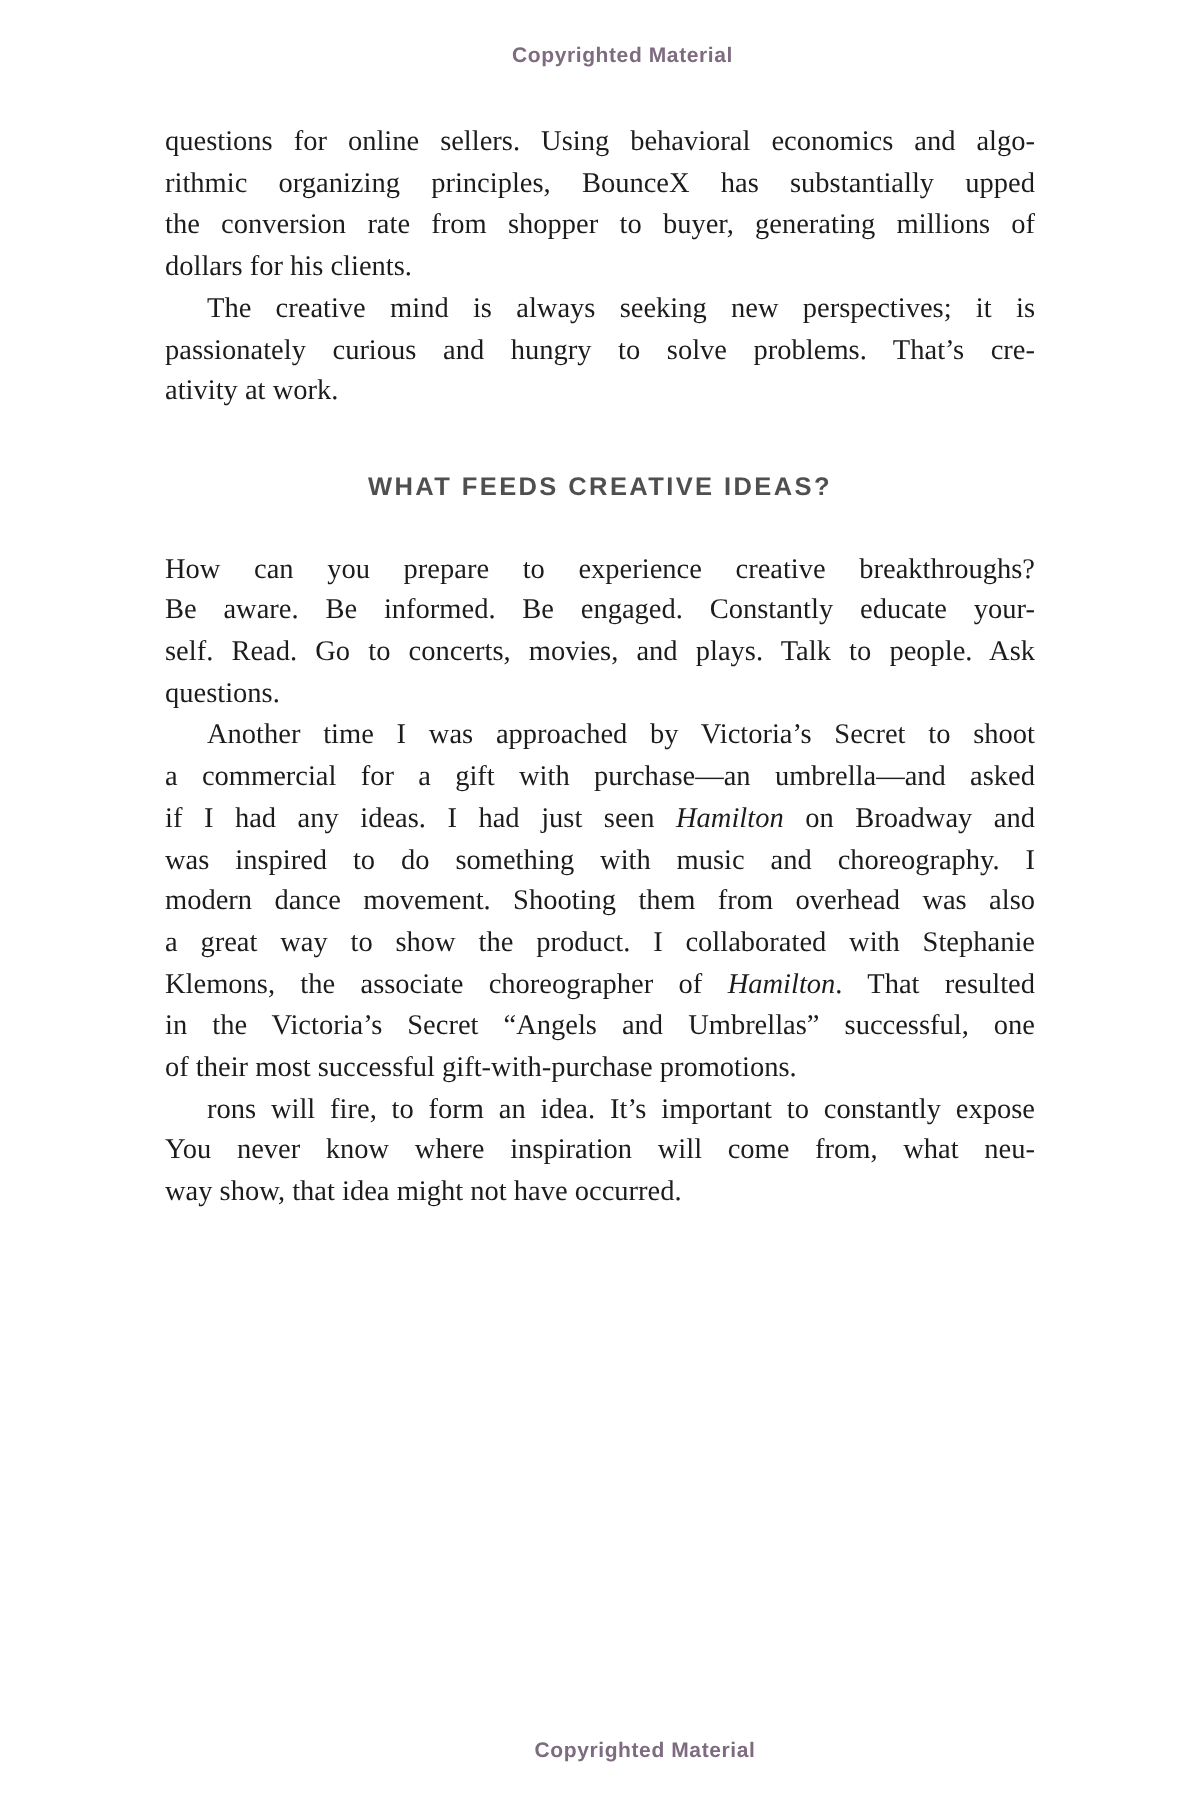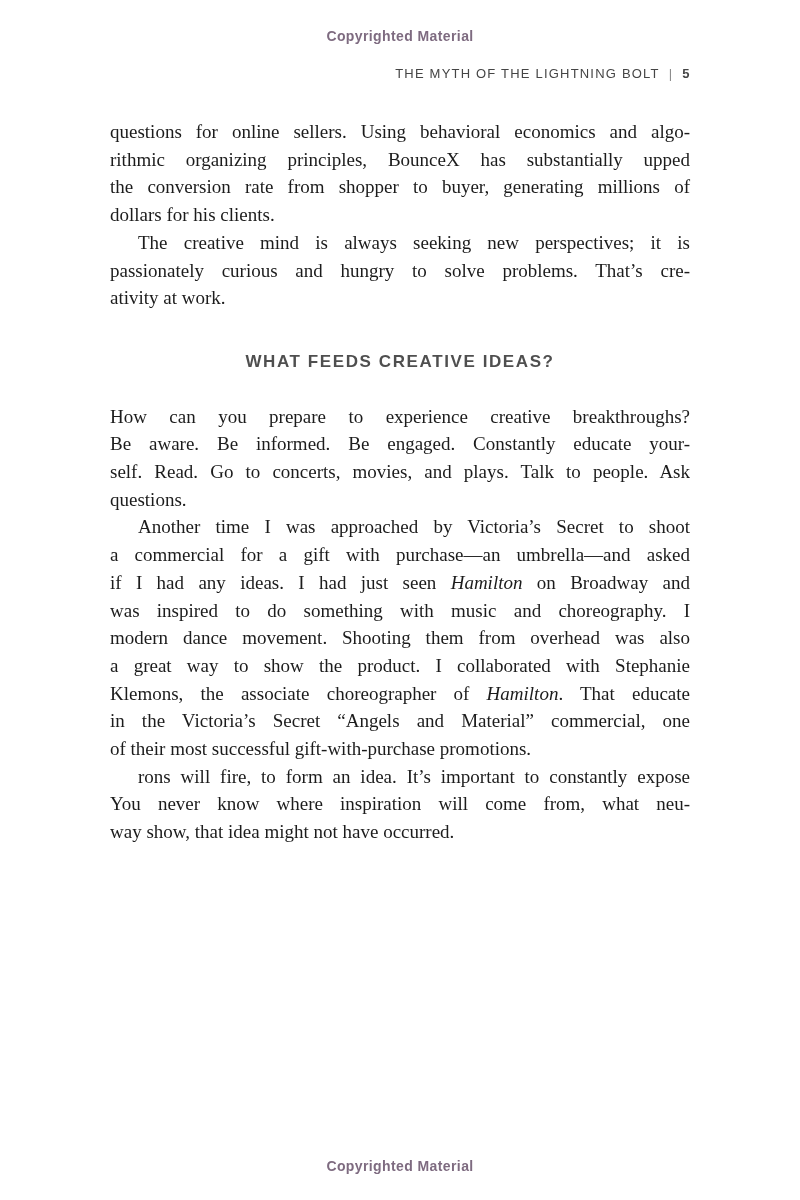--- a/index.html
+++ b/index.html
@@ -16,20 +16,21 @@
     overflow: hidden;
     font-family: "Liberation Serif", serif;
   }
   .copyright {
     font-family: "Liberation Sans", sans-serif;
     font-size: 14px;
     letter-spacing: 0.4px;
     color: var(--copyright, #7e6b80);
     text-align: center;
     font-weight: 700;
+    margin-left: 30px;
   }
   .copyright.top { padding-top: 28px; }
   .copyright.bottom {
     position: absolute;
     bottom: 26px;
     left: 0;
     width: 100%;
   }
   .running-header {
     width: 580px;
@@ -76,23 +77,20 @@
     margin: 36px 0 27px;
   }
 </style>
 </head>
 <body>
 
 <div class="page">
 
   <div class="copyright top">Copyrighted Material</div>
 
-  <div class="running-header">
-    <span>THE MYTH OF THE LIGHTNING BOLT</span><span class="sep">|</span><span class="pagenum">5</span>
-  </div>
 
   <div class="body-block">
     <div>
         <div class="paragraph">
           <div class="line"><span>questions for online sellers. Using behavioral economics and algo-</span></div>
           <div class="line"><span>rithmic organizing principles, BounceX has substantially upped</span></div>
           <div class="line"><span>the conversion rate from shopper to buyer, generating millions of</span></div>
           <div class="line"><span>dollars for his clients.</span></div>
         </div>
         <div class="paragraph indent">
@@ -109,22 +107,22 @@
           <div class="line"><span>self. Read. Go to concerts, movies, and plays. Talk to people. Ask</span></div>
           <div class="line"><span>questions.</span></div>
         </div>
         <div class="paragraph indent">
           <div class="line"><span>Another time I was approached by Victoria’s Secret to shoot</span></div>
           <div class="line"><span>a commercial for a gift with purchase—an umbrella—and asked</span></div>
           <div class="line"><span>if I had any ideas. I had just seen </span><em>Hamilton</em><span> on Broadway and</span></div>
           <div class="line"><span>was inspired to do something with music and choreography. I</span></div>
           <div class="line"><span>modern dance movement. Shooting them from overhead was also</span></div>
           <div class="line"><span>a great way to show the product. I collaborated with Stephanie</span></div>
-          <div class="line"><span>Klemons, the associate choreographer of </span><em>Hamilton</em><span>. That educate</span></div>
-          <div class="line"><span>in the Victoria’s Secret “Angels and Material” commercial, one</span></div>
+          <div class="line"><span>Klemons, the associate choreographer of </span><em>Hamilton</em><span>. That resulted</span></div>
+          <div class="line"><span>in the Victoria’s Secret “Angels and Umbrellas” successful, one</span></div>
           <div class="line"><span>of their most successful gift-with-purchase promotions.</span></div>
         </div>
         <div class="paragraph indent">
           <div class="line"><span>rons will fire, to form an idea. It’s important to constantly expose</span></div>
           <div class="line"><span>You never know where inspiration will come from, what neu-</span></div>
           <div class="line"><span>way show, that idea might not have occurred.</span></div>
         </div>
       </div>
   </div>
 

